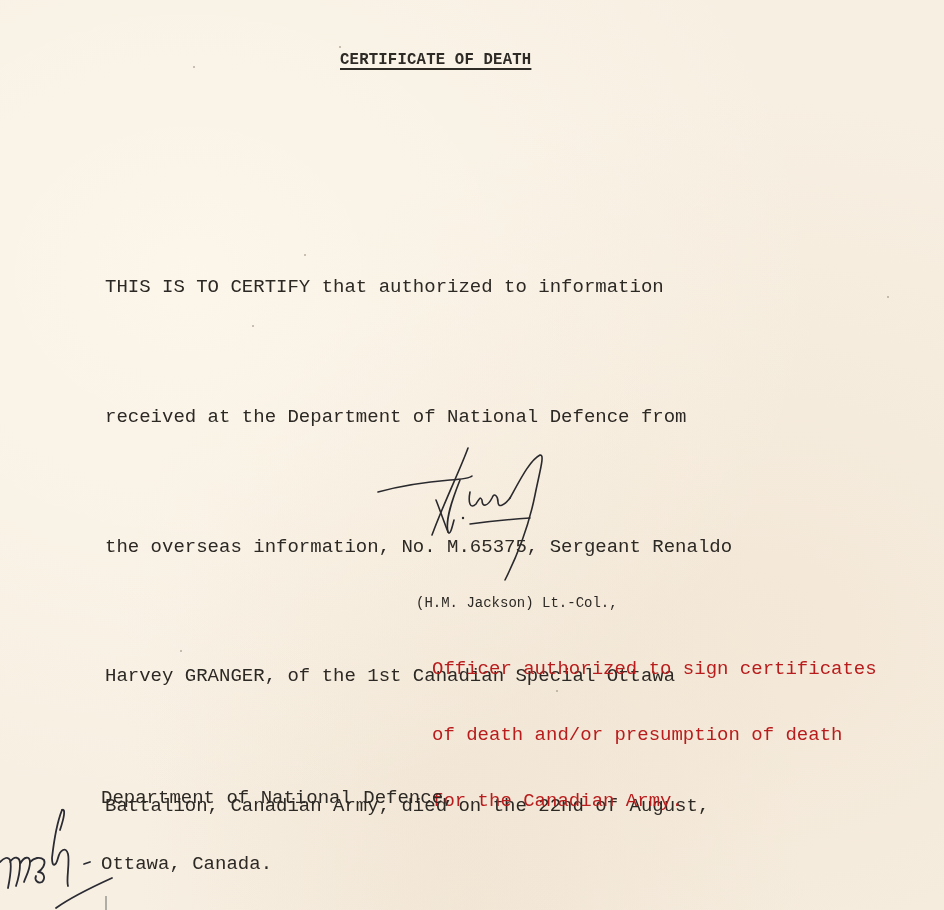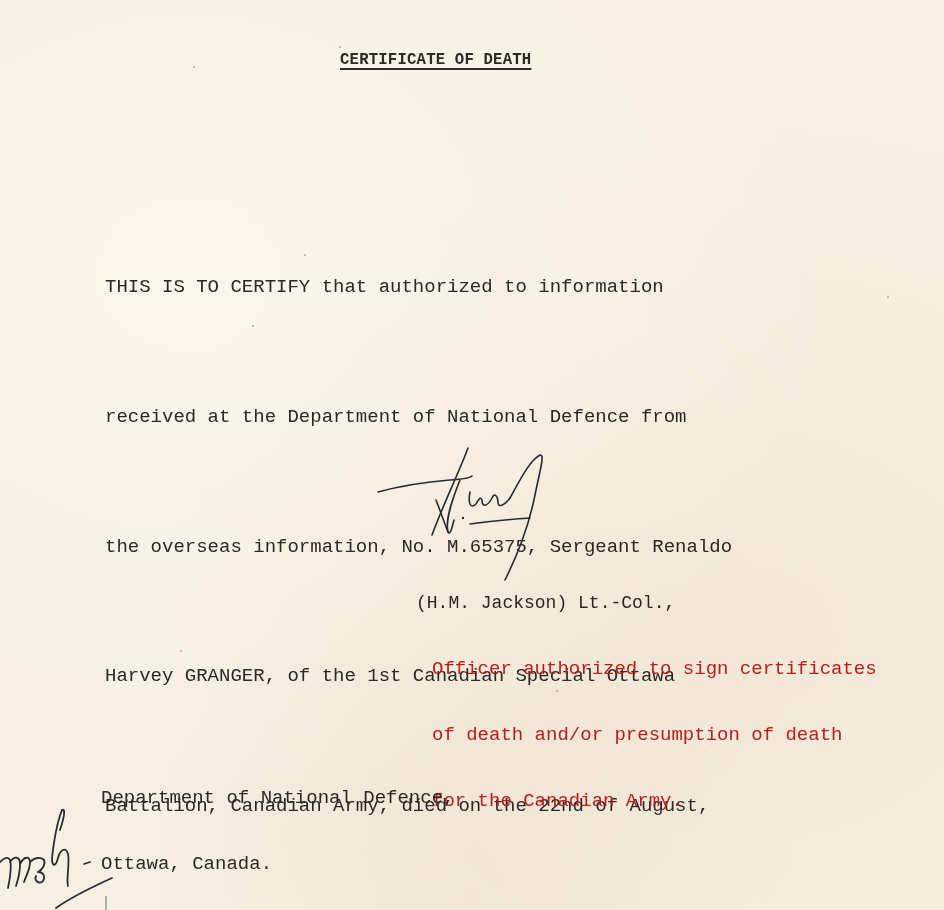--- a/index.html
+++ b/index.html
@@ -48,21 +48,21 @@
       white-space: pre;
     }
     .body-line {
       display: block;
       height: 43.2px;
     }
     .sig-block {
       position: absolute;
       left: 416px;
       top: 548px;
-      font-size: 18px;
+      font-size: 14px;
       line-height: 22px;
       white-space: pre;
       color: #2c2824;
     }
     .sig-line { display: block; }
     .note-block {
       position: absolute;
       left: 432px;
       top: 614px;
       font-size: 19px;

